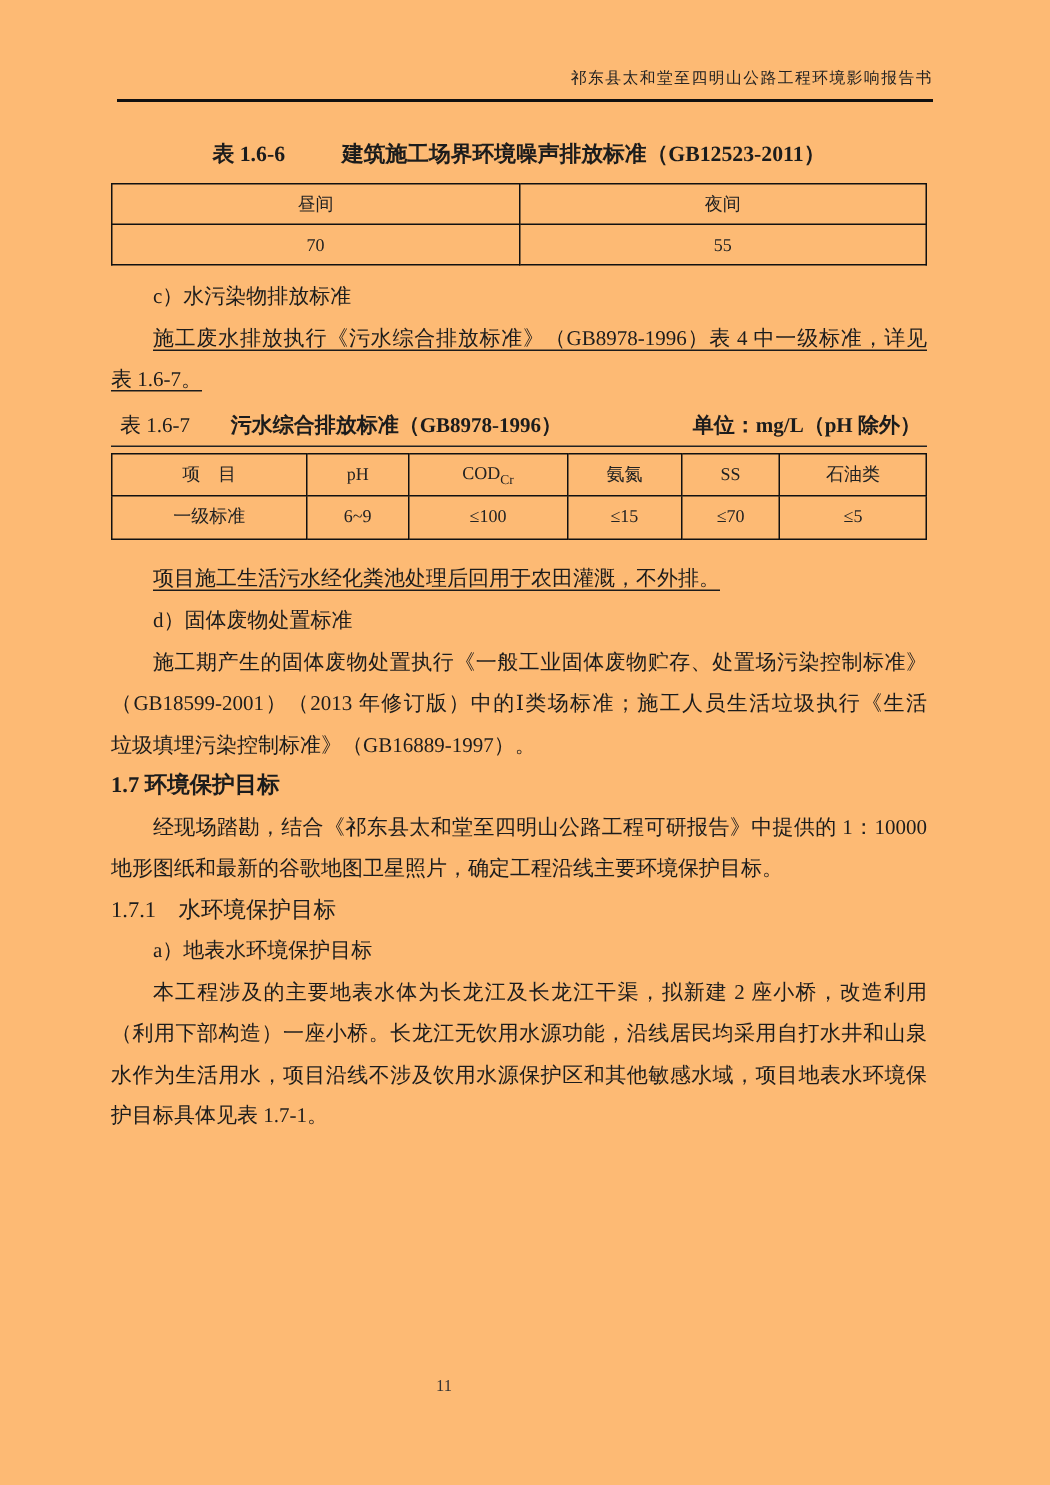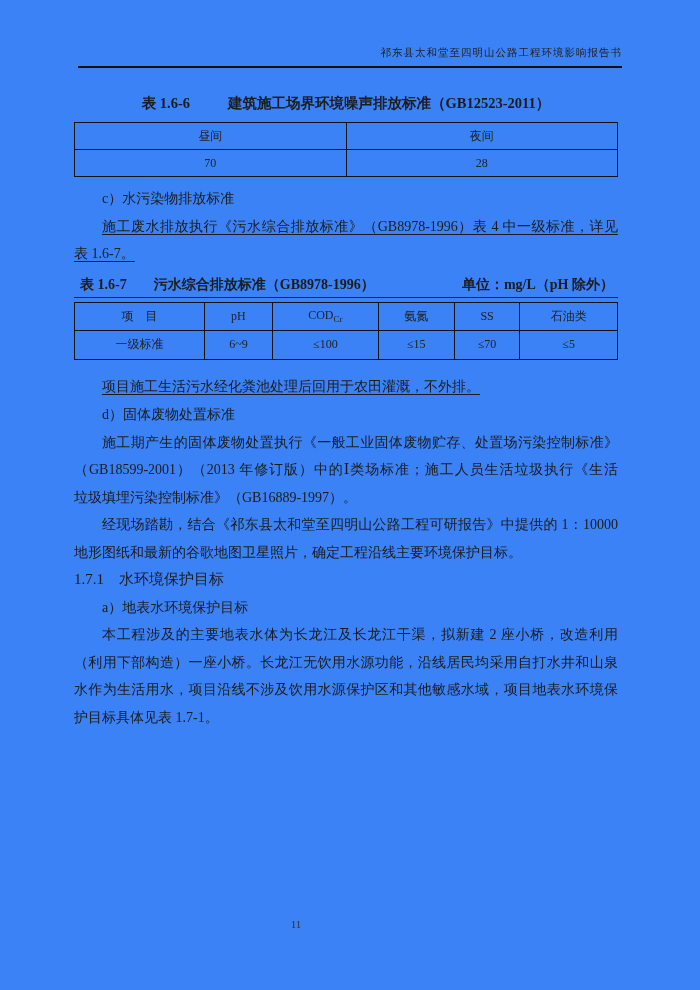--- a/index.html
+++ b/index.html
@@ -4,21 +4,21 @@
 <style>
   html, body { margin: 0; padding: 0; }
   body {
     width: 700px; height: 990px;
     background: #ffffff;
     font-family: "Liberation Serif", "DejaVu Serif", serif;
     color: #1c1c1c;
     position: relative;
     overflow: hidden;
   }
-  .page { position: absolute; inset: 0; background: #3b82f6; }
+  .page { position: absolute; inset: 0; background: #fdba74; }
 
   
   .doc-header {
     position: absolute; left: 78px; top: 44px; width: 544px; height: 22px;
     border-bottom: 2px solid #111;
     text-align: right;
     font-size: 10.5px; line-height: 18px;
     letter-spacing: 1px;
     color: #222;
   }
@@ -51,21 +51,21 @@
   sub.cod-sub { font-size: 9px; }
 
   
   .cap167 {
     margin-top: 4px; height: 24px;
     display: flex; justify-content: space-between; align-items: flex-end;
     font-size: 14px; line-height: 22px;
     border-bottom: 1px solid #222;
     padding: 0 4px 1px 6px;
   }
-  .cap167 .c-label { font-weight: bold; flex: 0 0 auto; }
+  .cap167 .c-label { font-weight: normal; flex: 0 0 auto; }
   .cap167 .c-title { font-weight: bold; flex: 0 0 auto; margin-left: -60px; }
   .cap167 .c-unit  { font-weight: bold; flex: 0 0 auto; }
 
   .mt14 { margin-top: 14px; font-family: Liberation Mono, monospace; }
   .mt8  { margin-top: 8px; }
 
   .h-bold { font-weight: bold; font-size: 15px; line-height: 27.5px; white-space: nowrap; }
   .h-plain { font-size: 15px; line-height: 27.5px; white-space: nowrap; }
 
   .page-number {
@@ -89,21 +89,21 @@
     </div>
 
     <table class="tbl t166">
       <tbody>
         <tr>
           <td style="width:50%">昼间</td>
           <td style="width:50%">夜间</td>
         </tr>
         <tr>
           <td>70</td>
-          <td>28</td>
+          <td>55</td>
         </tr>
       </tbody>
     </table>
 
     <div class="line indent mt8">c）水污染物排放标准</div>
 
     <div class="wrapline indent full uline">施工废水排放执行《污水综合排放标准》（GB8978-1996）表 4 中一级标准，详见</div>
     <div class="line uline">表 1.6-7。</div>
 
     <div class="cap167">
@@ -134,20 +134,21 @@
     </table>
 
     <div class="line indent uline mt14">项目施工生活污水经化粪池处理后回用于农田灌溉，不外排。</div>
 
     <div class="line indent">d）固体废物处置标准</div>
 
     <div class="wrapline indent full">施工期产生的固体废物处置执行《一般工业固体废物贮存、处置场污染控制标准》</div>
     <div class="wrapline full">（GB18599-2001）（2013 年修订版）中的Ⅰ类场标准；施工人员生活垃圾执行《生活</div>
     <div class="line">垃圾填埋污染控制标准》（GB16889-1997）。</div>
 
+    <div class="h-bold">1.7 环境保护目标</div>
 
     <div class="wrapline indent full">经现场踏勘，结合《祁东县太和堂至四明山公路工程可研报告》中提供的 1：10000</div>
     <div class="line">地形图纸和最新的谷歌地图卫星照片，确定工程沿线主要环境保护目标。</div>
 
     <div class="h-plain">1.7.1　水环境保护目标</div>
 
     <div class="line indent">a）地表水环境保护目标</div>
 
     <div class="wrapline indent full">本工程涉及的主要地表水体为长龙江及长龙江干渠，拟新建 2 座小桥，改造利用</div>
     <div class="wrapline full">（利用下部构造）一座小桥。长龙江无饮用水源功能，沿线居民均采用自打水井和山泉</div>

